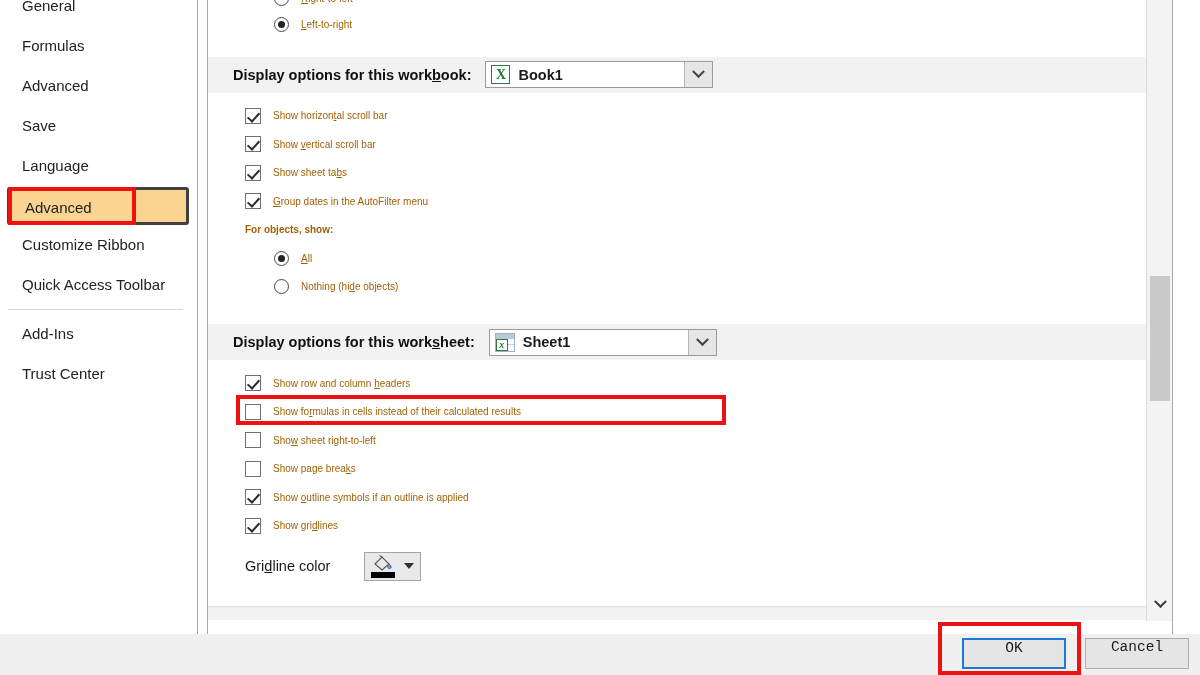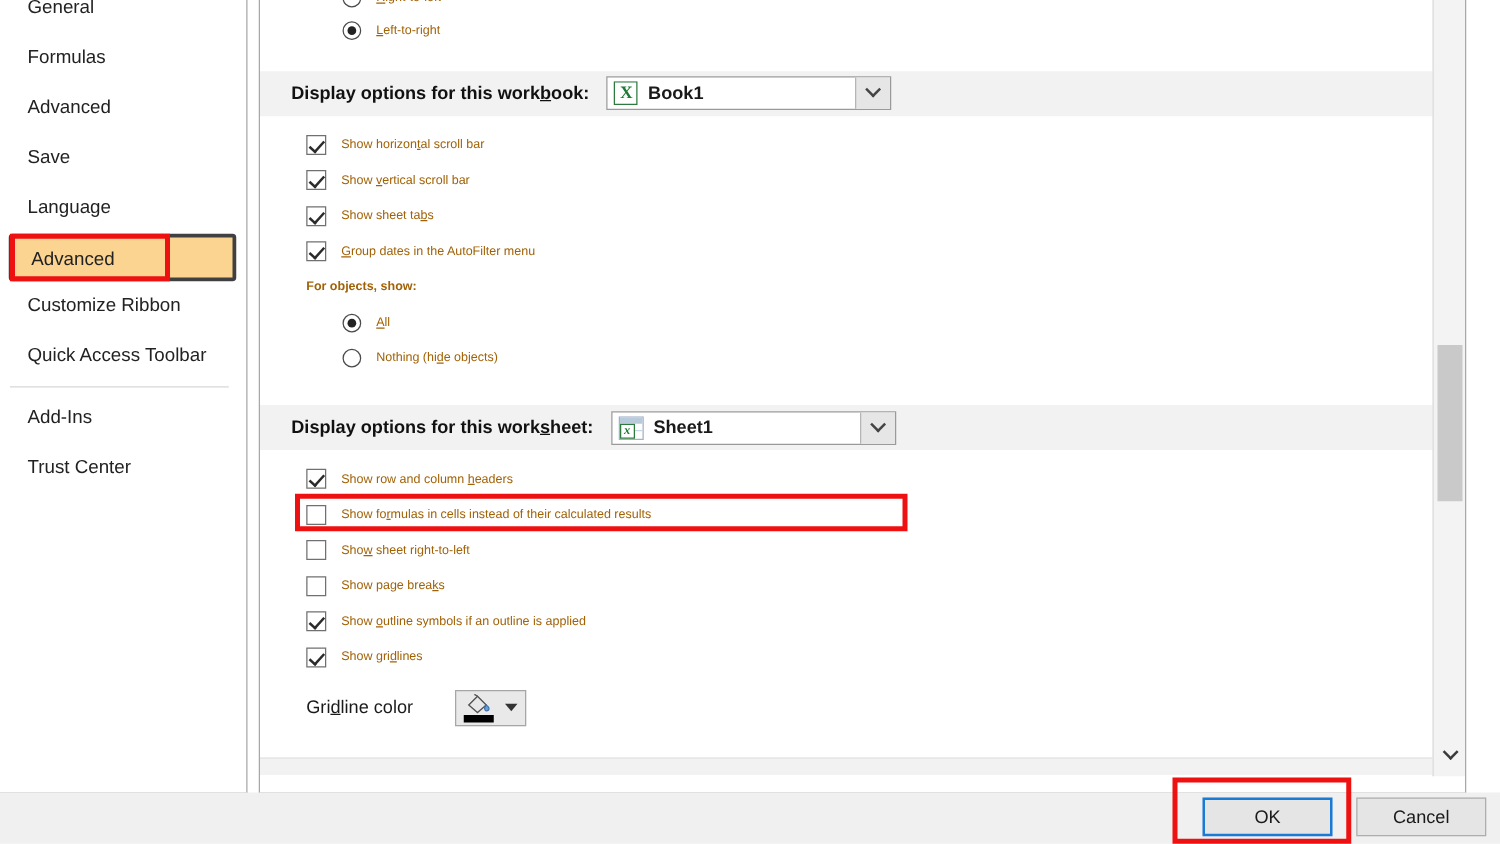--- a/index.html
+++ b/index.html
@@ -279,22 +279,22 @@
     width: 1200px; height: 41px;
     background: #f0f0f0;
   }
   .btn {
     position: absolute;
     height: 31px; width: 104px;
     background: #e5e5e5;
     border: 1px solid #adadad;
     font-size: 14.5px;
     color: #1a1a1a;
-    display: flex; align-items: center; justify-content: center;
-    font-family: Liberation Sans, sans-serif;
+    display: flex; justify-content: center;
+    font-family: Liberation Mono, monospace;
   }
   #btn-ok {
     left: 962px; top: 4px;
     border: 2px solid #1a7ad4;
   }
   #btn-cancel { left: 1085px; top: 4px; }
 
   
   .redbox {
     position: absolute;

